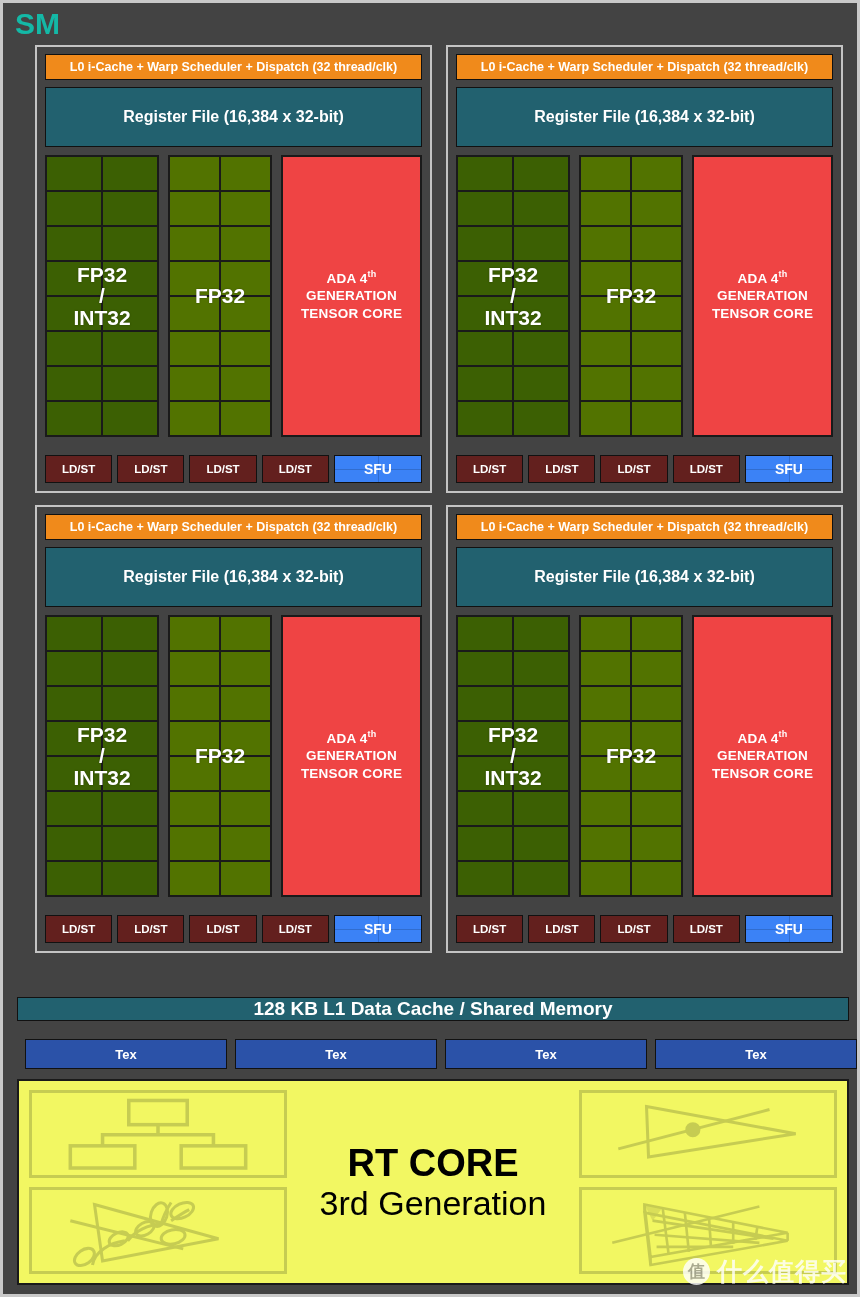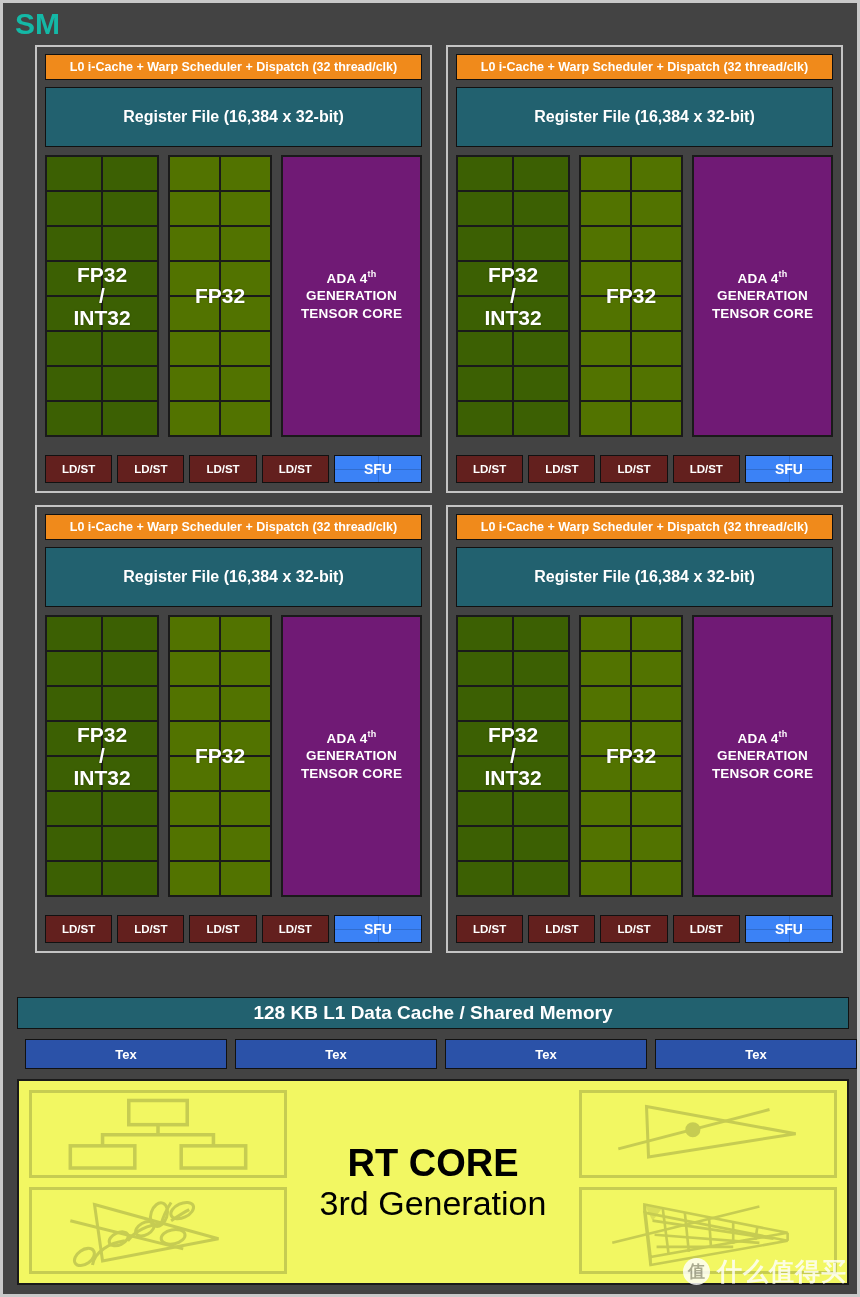--- a/index.html
+++ b/index.html
@@ -119,21 +119,21 @@
     line-height: 1.02;
     text-shadow: 0 0 2px rgba(0,0,0,0.35);
   }
 
   .core-label.fp32int32 { font-size: 21px; }
   .core-label.fp32only  { font-size: 21px; }
 
   
   .tensor-core {
     flex: 1;
-    background: #701a75;
+    background: #ef4444;
     border: 2px solid #1a1a1a;
     display: flex;
     align-items: center;
     justify-content: center;
     text-align: center;
     color: #ffffff;
     font-size: 13.5px;
     font-weight: bold;
     line-height: 1.32;
     letter-spacing: 0.2px;
@@ -181,21 +181,21 @@
   .sfu::before { left: 0; right: 0; top: 50%; height: 1px; }
   .sfu::after  { top: 0; bottom: 0; left: 50%; width: 1px; }
   .sfu span { position: relative; z-index: 2; }
 
   
   .l1-bar {
     position: absolute;
     left: 14px;
     top: 994px;
     width: 832px;
-    height: 32px;
+    height: 24px;
     background: #22616f;
     border: 1px solid #111111;
     color: #ffffff;
     font-size: 19px;
     font-weight: bold;
     display: flex;
     align-items: center;
     justify-content: center;
   }
 

